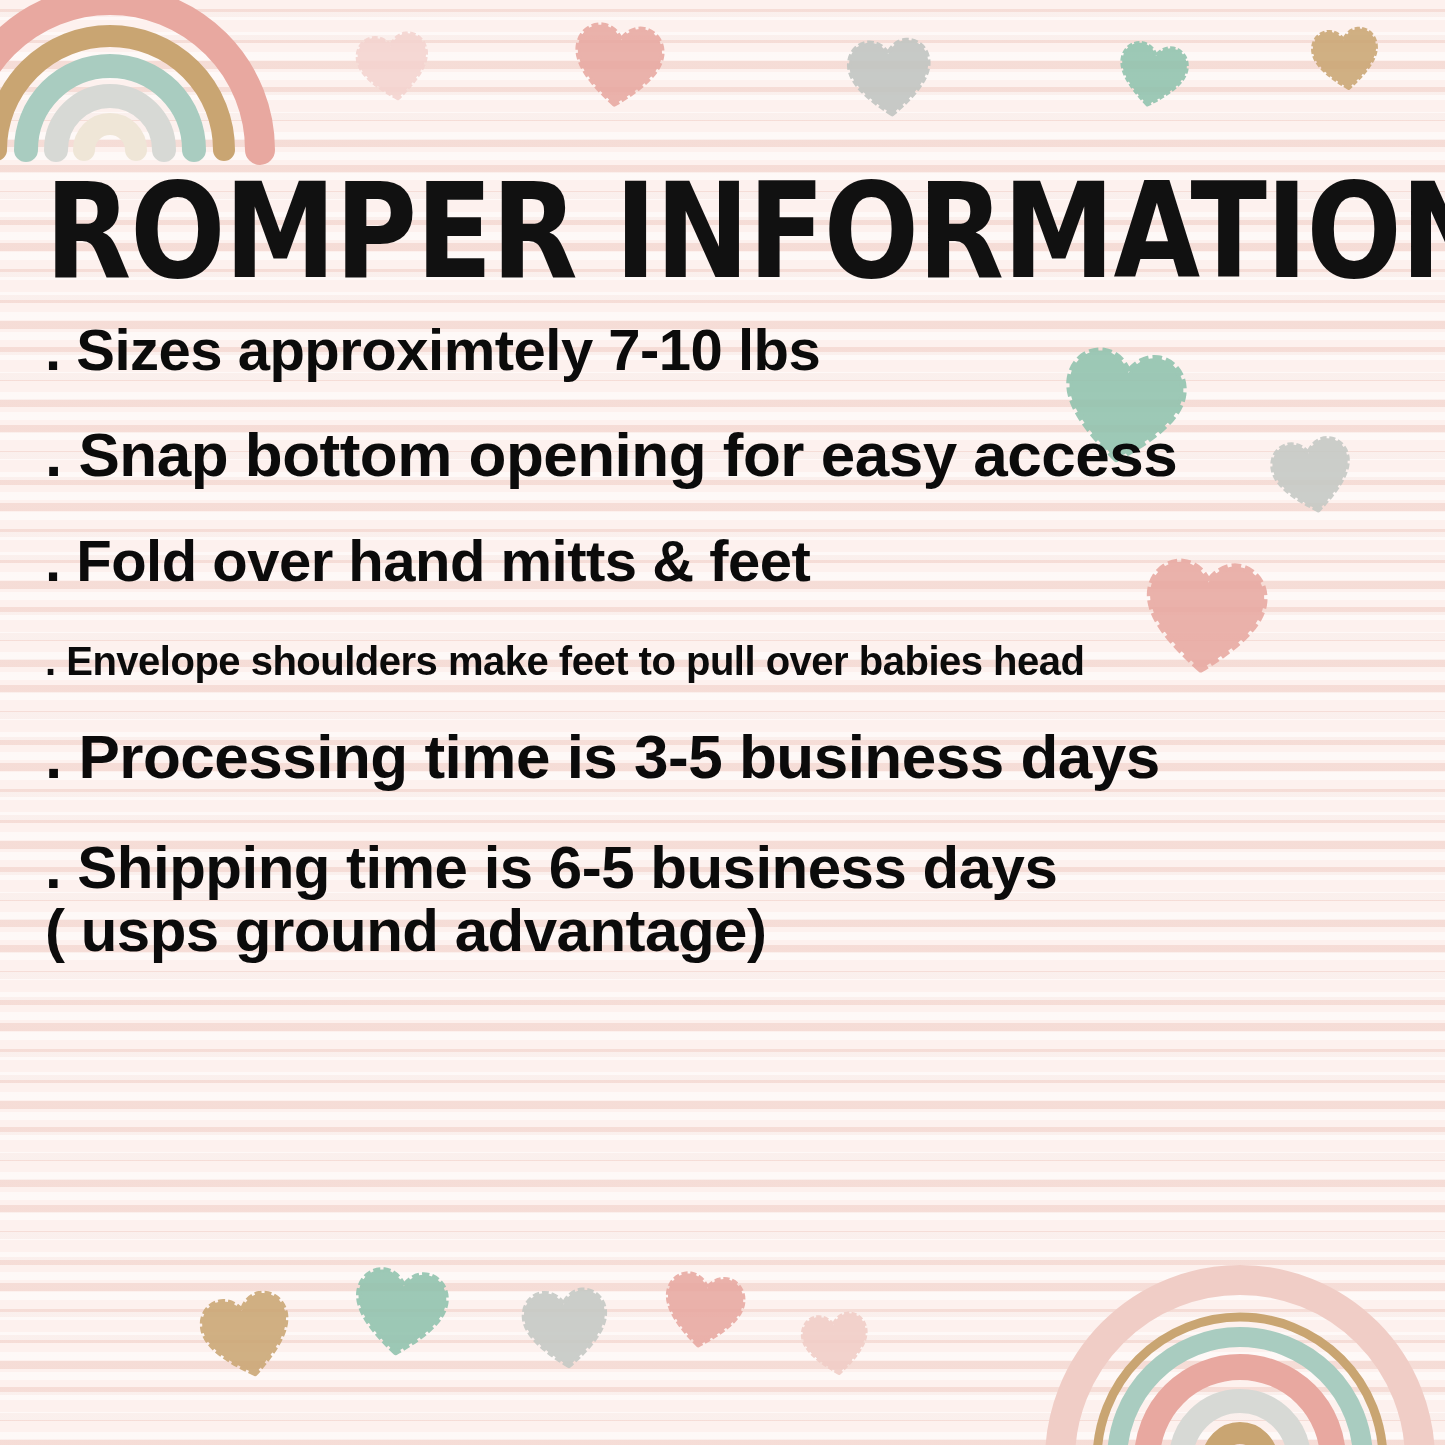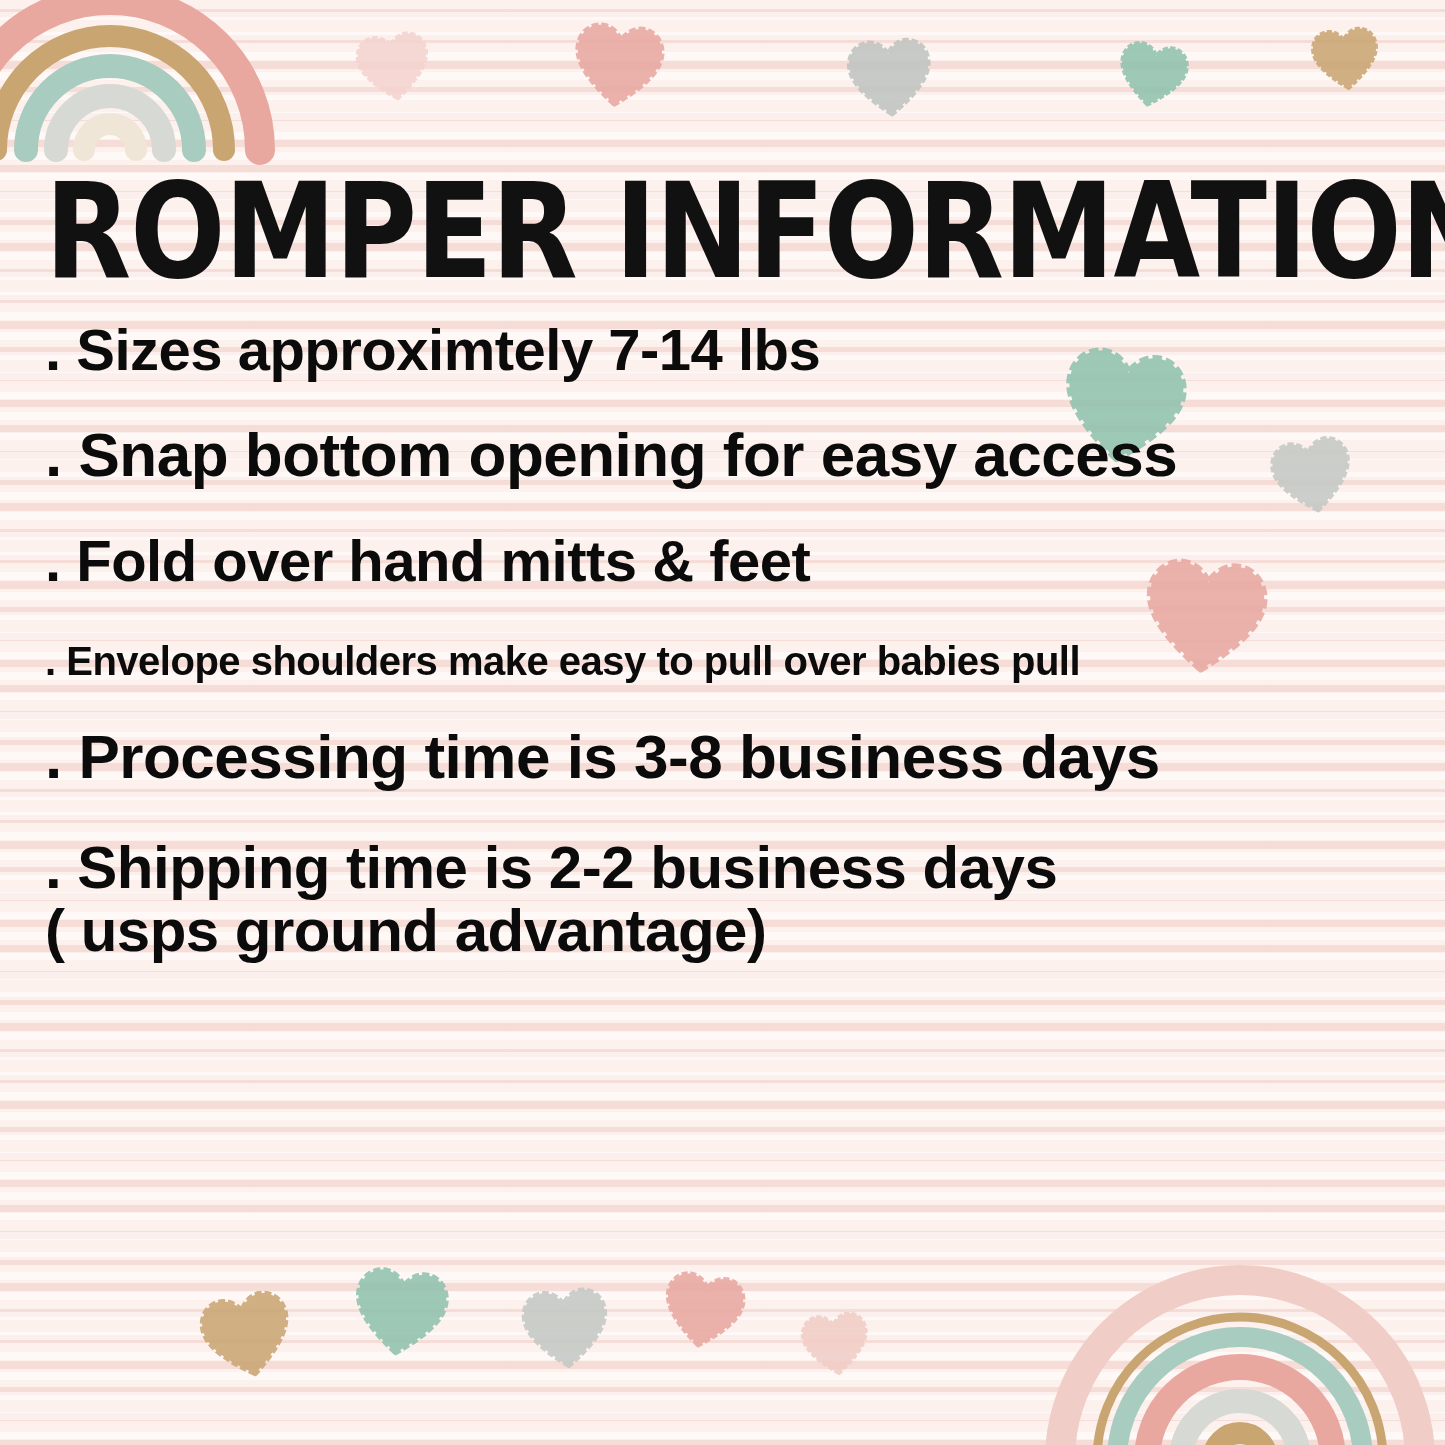--- a/index.html
+++ b/index.html
@@ -175,23 +175,23 @@
         <path d="M146 295 A59 59 0 0 1 264 295" stroke="#d7d9d5" stroke-width="24"></path>
         <path d="M178 295 A27 27 0 0 1 232 295" stroke="#c9a572" stroke-width="22"></path>
       </g>
     </svg>
   </div>
 
   <div class="content">
     <h1 class="title">ROMPER INFORMATION</h1>
 
     <ul class="bullets" id="bullet-list">
-        <li class="bullet b-lg">. Sizes approximtely 7-14 lbs</li>
+        <li class="bullet b-lg">. Sizes approximtely 7-10 lbs</li>
         <li class="bullet b-xl">. Snap bottom opening for easy access</li>
         <li class="bullet b-lg">. Fold over hand mitts &amp; feet</li>
-        <li class="bullet b-sm">. Envelope shoulders make easy to pull over babies pull</li>
-        <li class="bullet b-xl">. Processing time is 3-8 business days</li>
-        <li class="bullet b-last">. Shipping time is 2-2 business days
+        <li class="bullet b-sm">. Envelope shoulders make feet to pull over babies head</li>
+        <li class="bullet b-xl">. Processing time is 3-5 business days</li>
+        <li class="bullet b-last">. Shipping time is 6-5 business days
 ( usps ground advantage)</li>
       </ul>
   </div>
 
 </div>
 
 </body></html>

